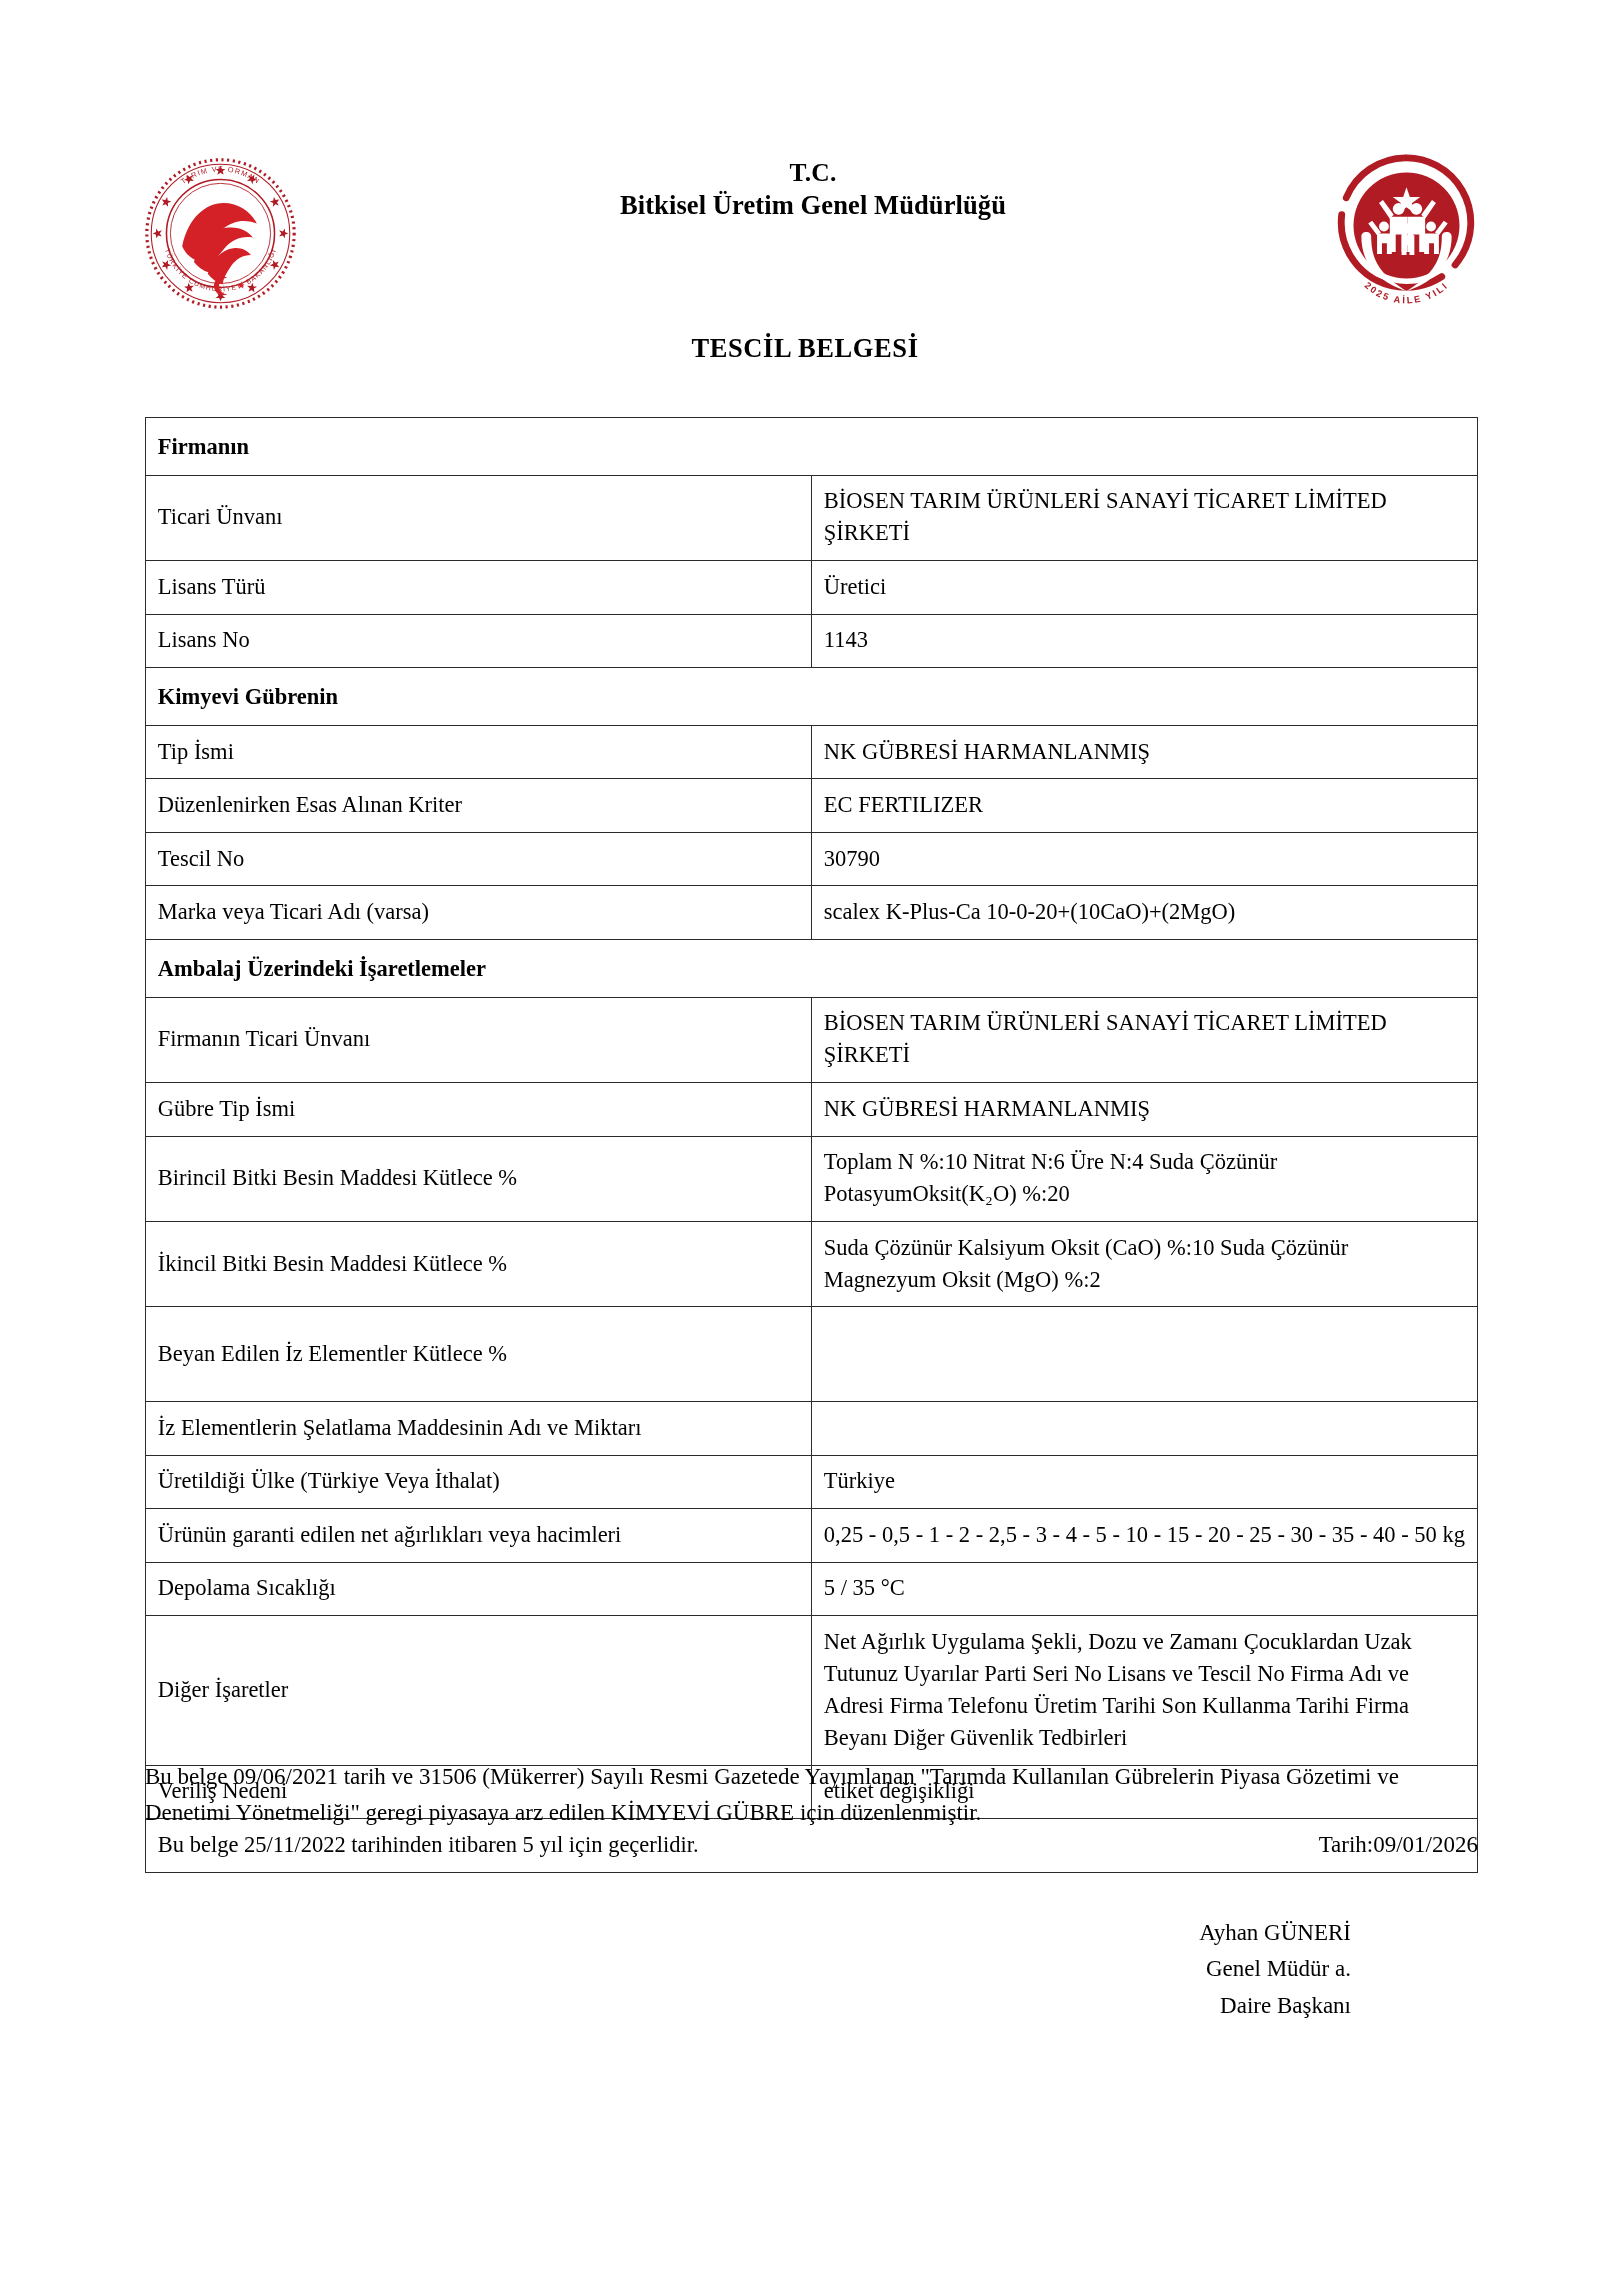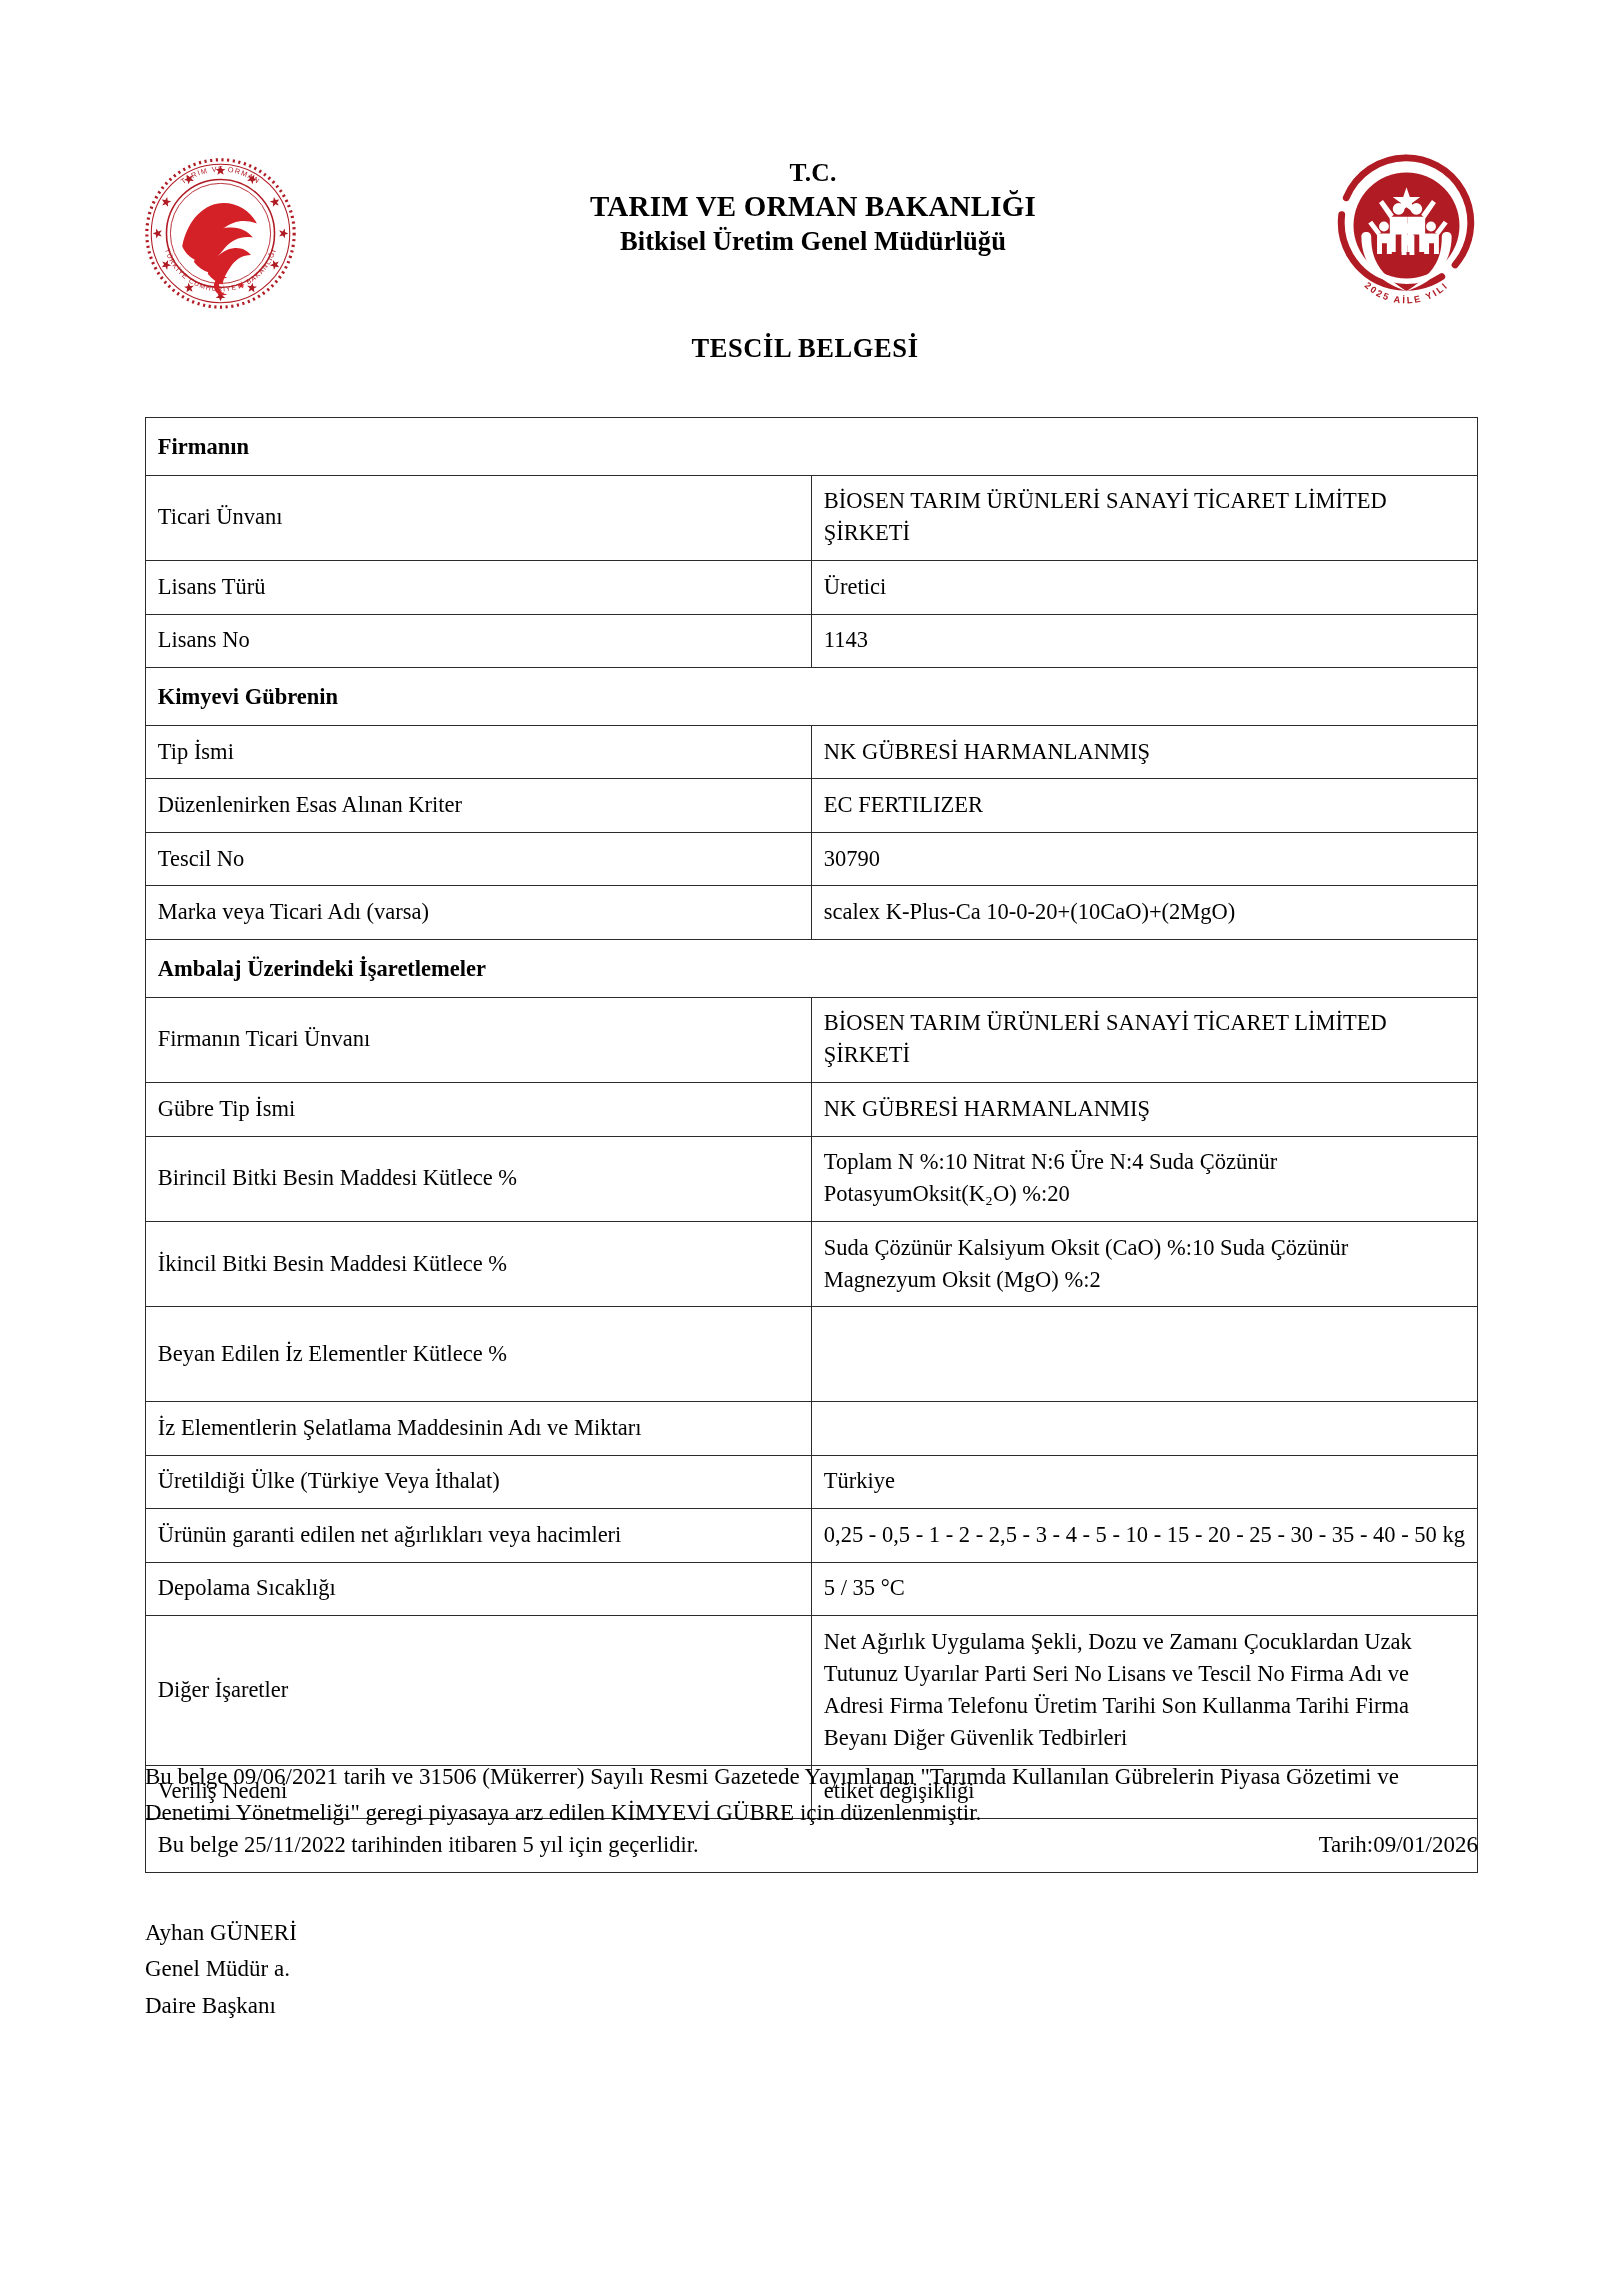--- a/index.html
+++ b/index.html
@@ -133,21 +133,21 @@
     font-size: 23px;
     line-height: 1.58;
     text-align: left;
   }
   .date-line {
     text-align: right;
     font-size: 23px;
   }
   .signature {
     margin-top: 57px;
-    text-align: left;
+    text-align: right;
     font-size: 23px;
     line-height: 1.6;
     padding-right: 127px;
   }
   .sig-name { }
   .sig-role { }
   .sig-title { }
 
   
   svg { display: block; }
@@ -228,21 +228,20 @@
 
         <g fill="#D42027">
           <path d="M 92,133 a 9.5,9.5 0 1 0 0,17 a 7.6,7.6 0 1 1 0,-17 Z"></path>
           <polygon transform="translate(106,141) scale(0.85)" points="0,-4.2 1.2,-1.3 4.2,-1.3 1.8,0.6 2.7,3.6 0,1.8 -2.7,3.6 -1.8,0.6 -4.2,-1.3 -1.2,-1.3"></polygon>
         </g>
       </svg>
     </div>
 
     <div class="header-text">
       <div class="hdr-tc">T.C.</div>
-      <div class="hdr-ministry">TARIM VE ORMAN BAKANLIĞI</div>
       <div class="hdr-dept">Bitkisel Üretim Genel Müdürlüğü</div>
     </div>
 
     <div class="doc-title">TESCİL BELGESİ</div>
 
     <div class="logo-right">
       <svg viewBox="0 0 160 175" width="157" height="172" aria-hidden="true">
         <defs>
           <path id="aileArc" d="M 20,118 A 62,62 0 0 0 140,118" fill="none"></path>
         </defs>

